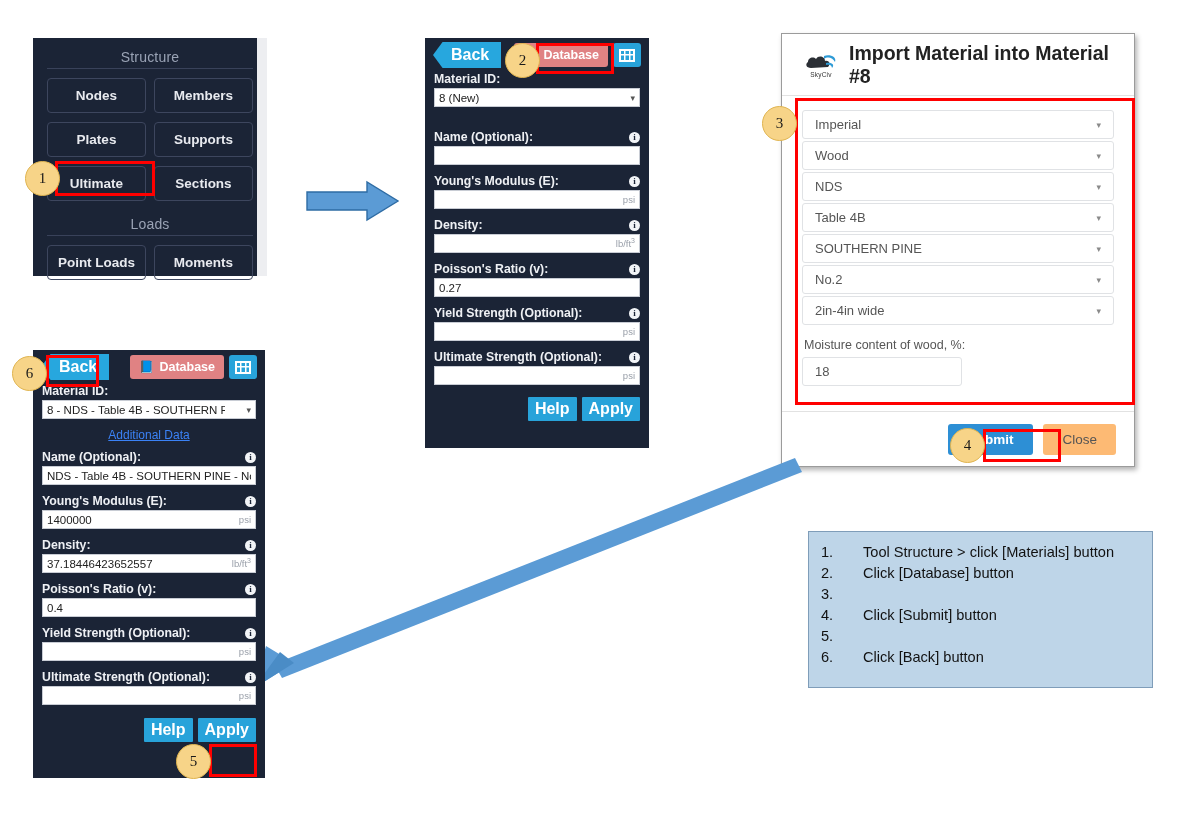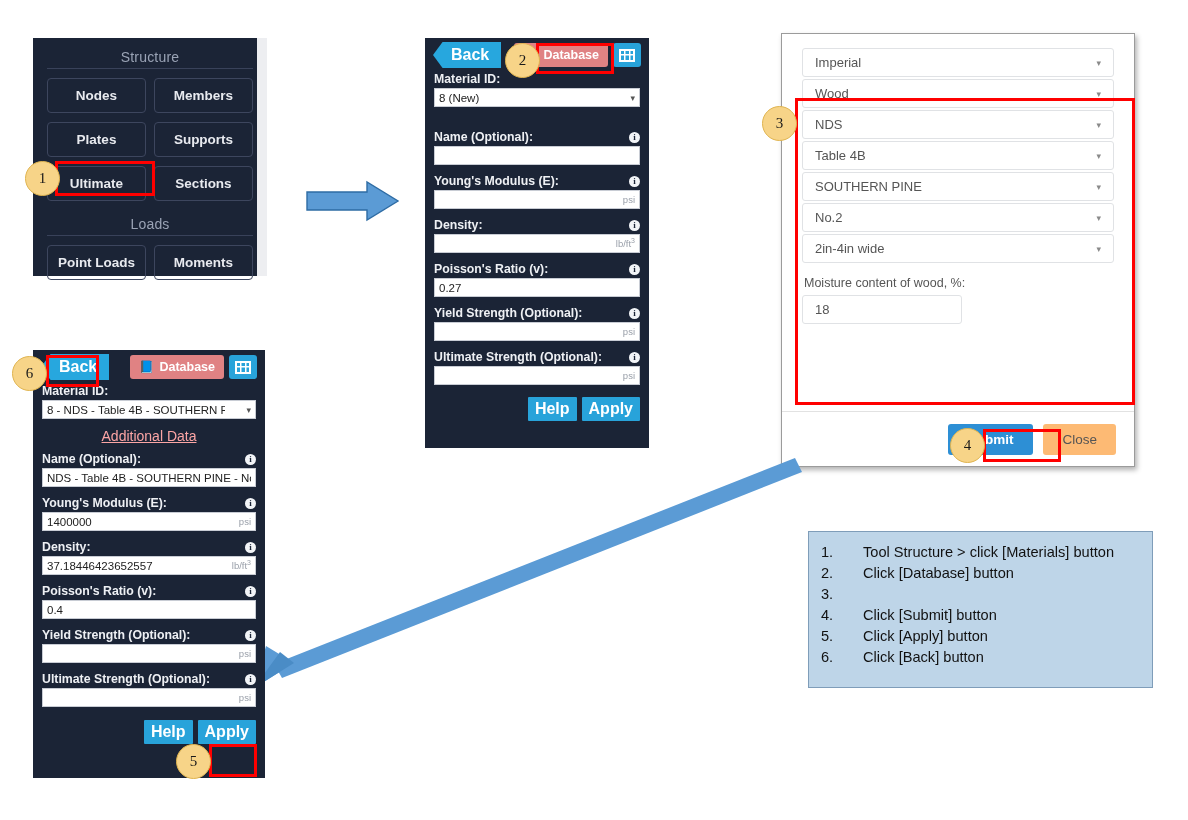--- a/index.html
+++ b/index.html
@@ -87,21 +87,21 @@
   }
   .f-input .unit sup{font-size:7px;}
   .f-select{
     margin:0 9px 9px 9px;background:#fff;border:1px solid #c8ccd4;
     height:19px;display:flex;align-items:center;
     font-size:11.5px;color:#222;padding:0 4px;box-sizing:border-box;
     overflow:hidden;white-space:nowrap;gap:10px;
   }
   .f-select .caret{margin-left:auto;color:#555;font-size:9px;padding-left:3px;}
   .addl{
-    color:#fca5a5;font-size:14px;text-align:center;text-decoration:underline;
+    color:#3b82f6;font-size:12px;text-align:center;text-decoration:underline;
     margin:6px 0 8px 0;
   }
   .foot-btns{display:flex;justify-content:flex-end;gap:5px;padding:0 9px;}
   .sm-btn{
     background:#28a3da;color:#fff;font-size:16px;font-weight:bold;
     padding:3px 7px;border-radius:1px;line-height:1.1;
   }
 
   
   .modal{
@@ -288,20 +288,31 @@
     <div class="sm-btn">Help</div>
     <div class="sm-btn">Apply</div>
   </div>
 </div>
 
 <div class="abs redbox" style="left:536px;top:43px;width:78px;height:31px;"></div>
 <div class="abs badge" style="left:505px;top:43px;">2</div>
 
 <div class="abs modal" style="left:781px;top:33px;width:354px;height:434px;">
 
+  <div class="modal-head">
+    <div class="logo-wrap">
+      <svg width="34" height="20" viewBox="0 0 34 20">
+        <path d="M7 16 C2 16 1 12 4 10 C4 6 9 4 12 7 C14 3 21 4 21 9 C25 8 27 12 24 15 Z" fill="#2b2f35"></path>
+        <path d="M20 4 C26 2 33 5 31 10 C29 6 24 4 20 7 Z" fill="#2e9bd6"></path>
+        <path d="M22 11 C28 10 31 13 28 16 C28 13 25 12 22 13 Z" fill="#2e9bd6"></path>
+      </svg>
+      <div class="logo-cap">SkyCiv</div>
+    </div>
+    <div class="modal-title">Import Material into Material #8</div>
+  </div>
 
   <div class="modal-body">
     <div class="m-select">
       <span>Imperial</span>
       <span class="caret">▾</span>
     </div>
     <div class="m-select">
       <span>Wood</span>
       <span class="caret">▾</span>
     </div>
@@ -452,19 +463,18 @@
   </div>
   <div class="step-row">
     <div class="step-num">3.</div>
   </div>
   <div class="step-row">
     <div class="step-num">4.</div>
     <div class="step-txt">Click [Submit] button</div>
   </div>
   <div class="step-row">
     <div class="step-num">5.</div>
-    <div class="step-txt">Click [Apply] button</div>
   </div>
   <div class="step-row">
     <div class="step-num">6.</div>
     <div class="step-txt">Click [Back] button</div>
   </div>
 </div>
 
 </body></html>

